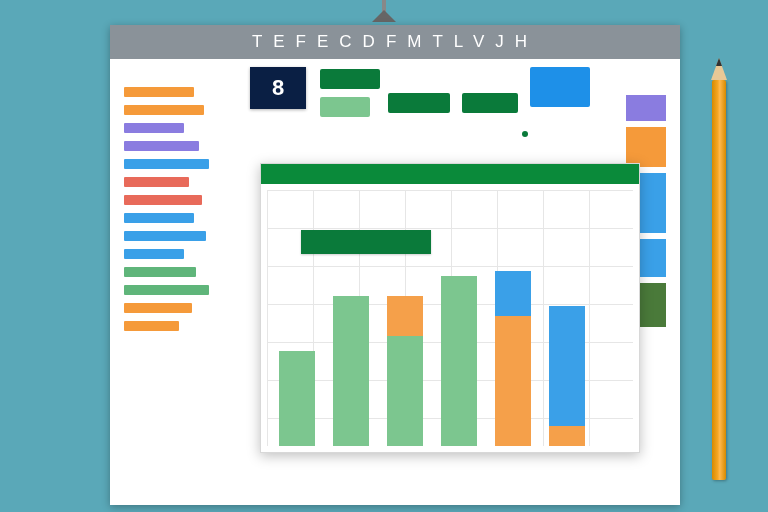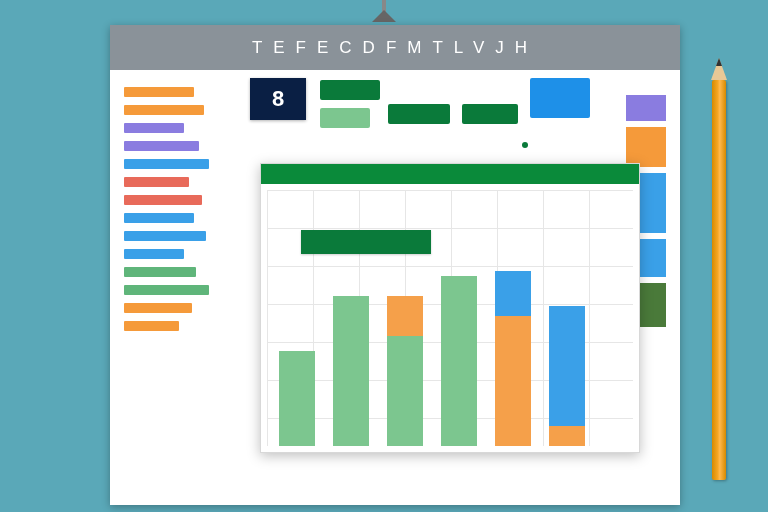--- a/index.html
+++ b/index.html
@@ -44,21 +44,21 @@
   .panel {
     position: absolute;
     top: 25px;
     left: 110px;
     width: 570px;
     height: 480px;
     background: #fff;
     box-shadow: 0 2px 8px rgba(0,0,0,0.3);
   }
   .header-bar {
-    height: 45px;
+    height: 34px;
     background: #8a9299;
     display: flex;
     align-items: center;
     justify-content: center;
     gap: 1px;
   }
   .header-bar span {
     color: #fff;
     font-size: 17px;
     font-weight: 500;

